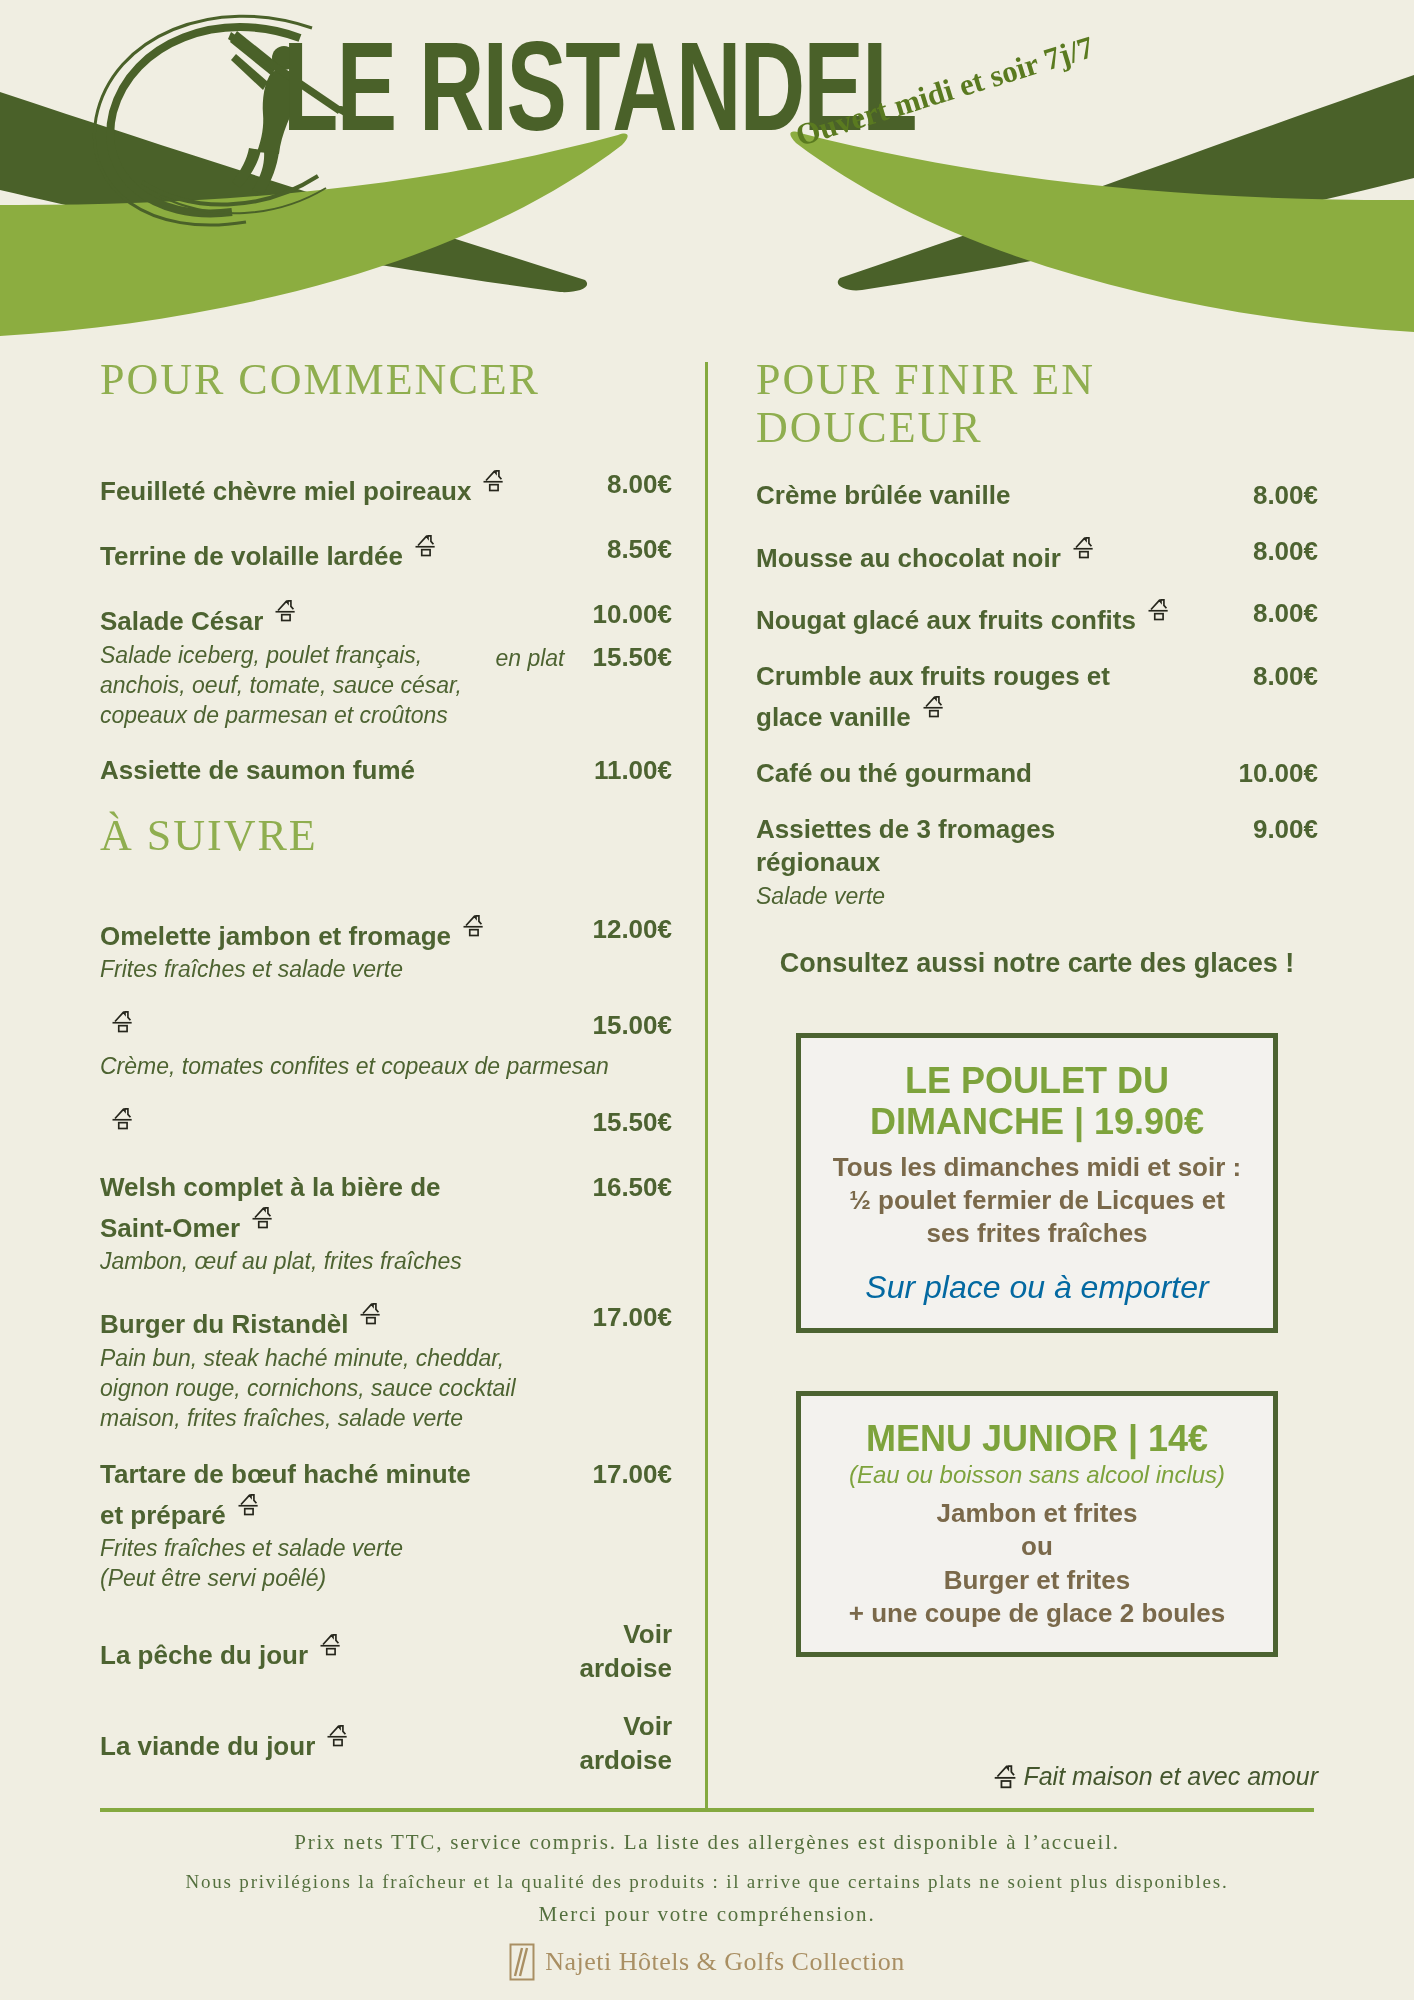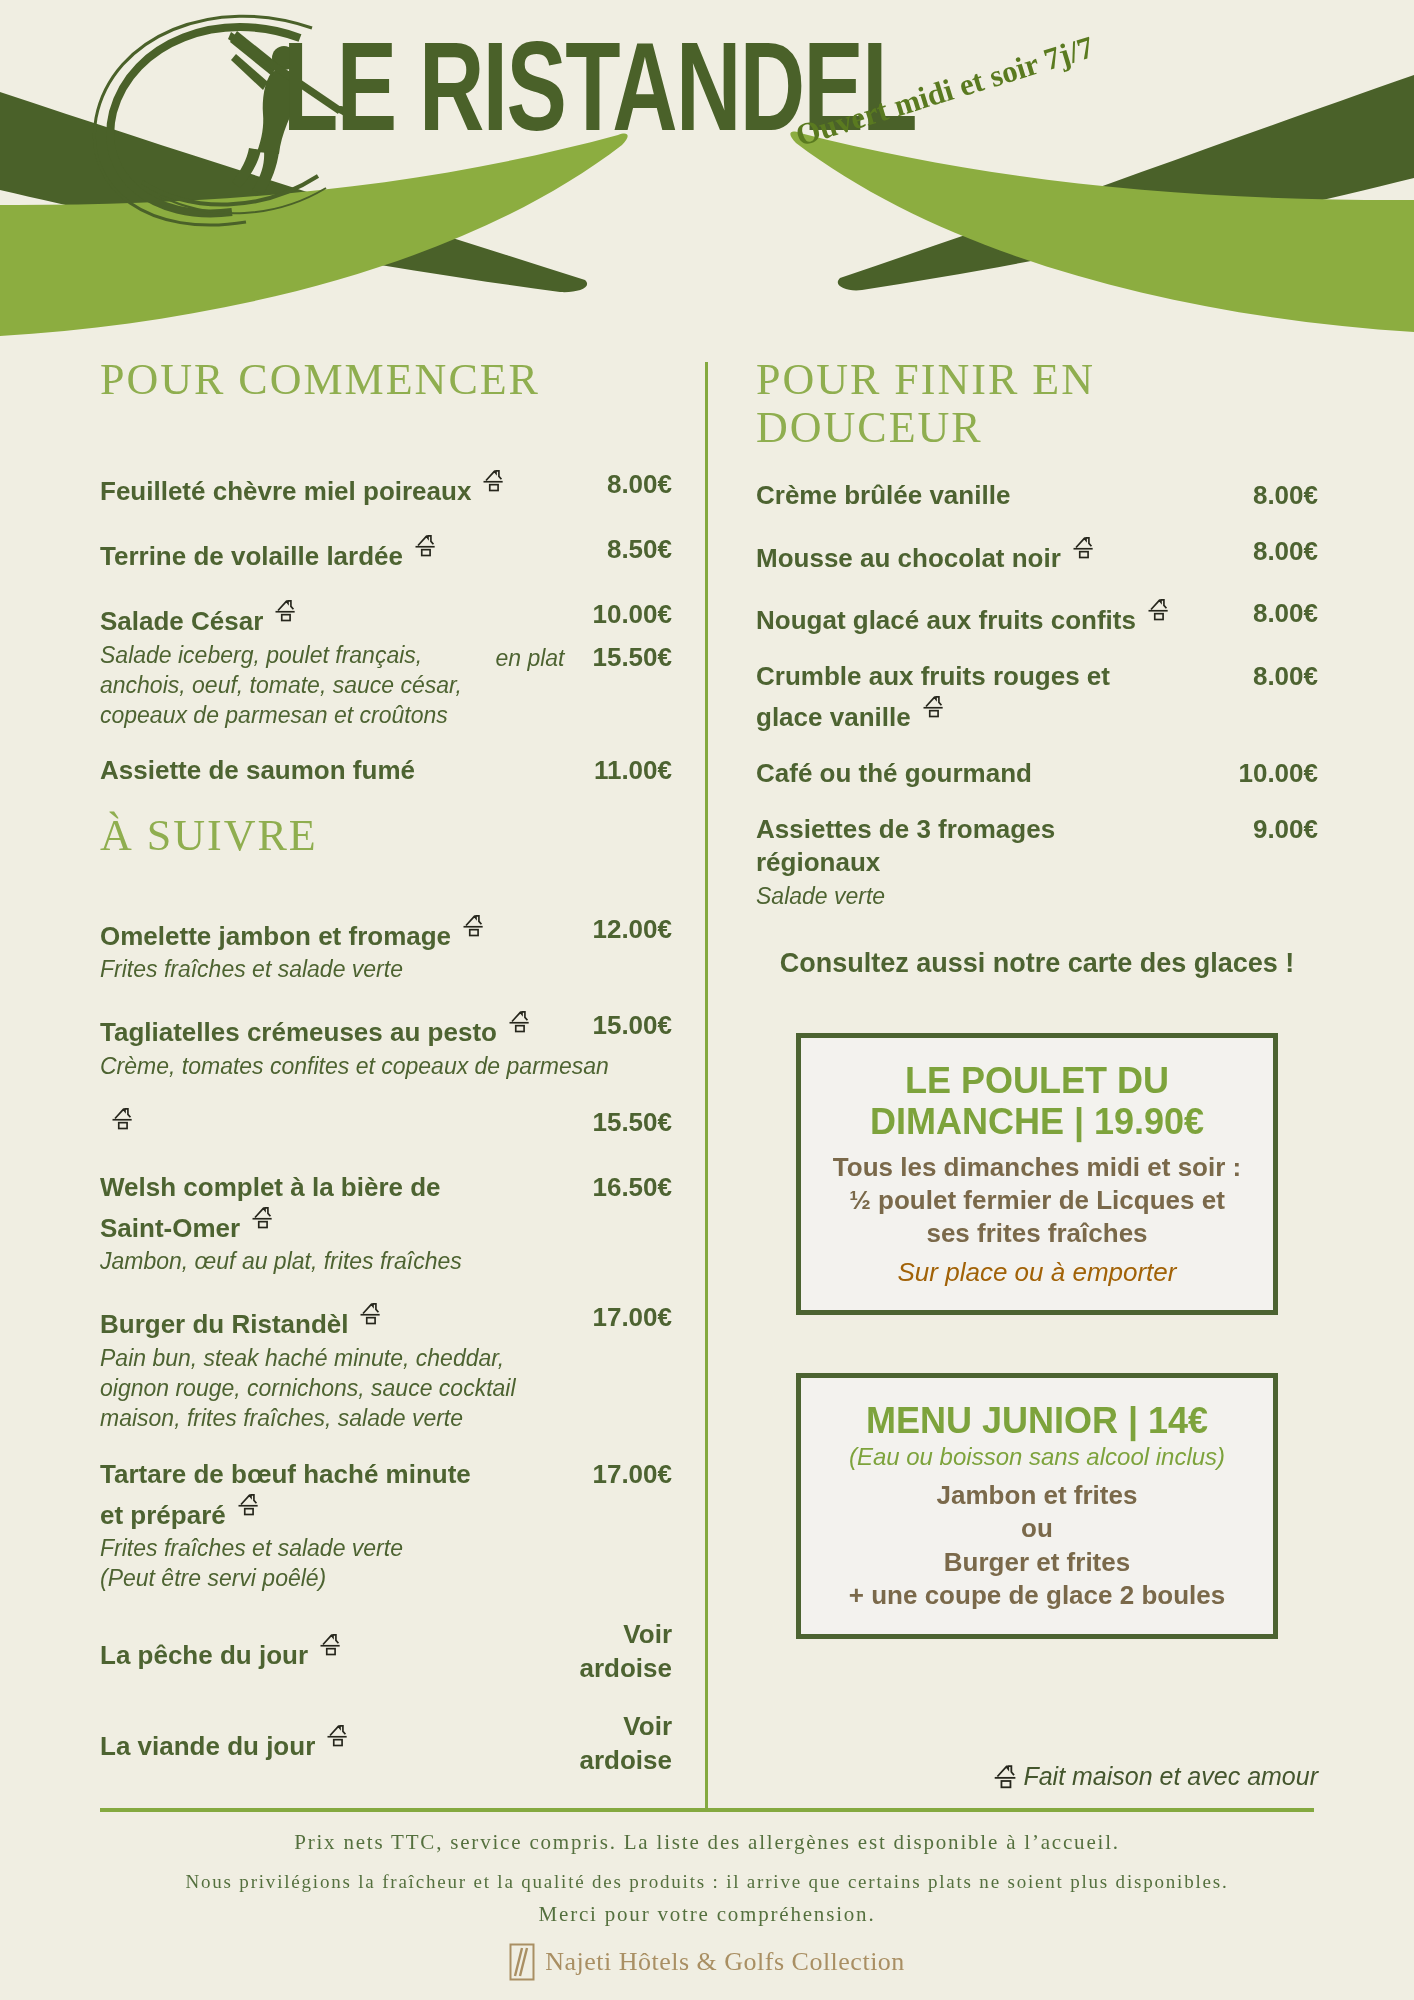--- a/index.html
+++ b/index.html
@@ -37,21 +37,21 @@
   .side-price{font-weight:bold;font-size:26px;}
 
   .consultez{margin-top:36px;text-align:center;font-weight:bold;font-size:27px;color:#4d6331;}
 
   .promo-box{box-sizing:border-box;width:482px;margin:54px auto 0 auto;border:5px solid #4c6331;
              background:#f3f2ee;text-align:center;padding:22px 18px;}
   .promo-box.junior{margin-top:58px;}
   .promo-title{font-weight:bold;font-size:36px;line-height:1.15;color:#7da33c;white-space:pre-line;}
   .promo-sub{font-style:italic;font-size:24px;color:#7da33c;margin-top:2px;}
   .promo-body{margin-top:8px;font-weight:bold;font-size:26px;line-height:1.28;color:#7a694a;white-space:pre-line;}
-  .promo-note{margin-top:6px;font-style:italic;font-size:26px;color:#a16207;}
+  .promo-note{margin-top:18px;font-style:italic;font-size:32px;color:#0369a1;}
 
   .legend{position:absolute;top:1762px;right:96px;font-style:italic;font-size:25px;color:#44562d;
           display:flex;align-items:center;gap:4px;}
   .legend .fm-icon{vertical-align:0;margin:0;}
 
   .footer{position:absolute;left:0;top:1830px;width:1414px;text-align:center;
           font-family:"Liberation Serif",serif;color:#54703e;}
   .f1{font-size:21px;letter-spacing:1.8px;margin-bottom:16px;}
   .f2{font-size:19px;letter-spacing:1.8px;margin-bottom:9px;}
   .f3{font-size:21px;letter-spacing:1.8px;}
@@ -174,21 +174,21 @@
         <span class="price">12.00€</span>
       </div>
       <div class="descrow">
         <span class="desc">Frites fraîches et salade verte</span>
 
       </div>
     </div>
 
     <div class="item">
       <div class="row">
-        <span class="iname"><span class="nm">Tagliatelles crémeuses au pesto</span><svg class="fm-icon" width="25" height="25" viewBox="0 0 30 30">
+        <span class="iname"><svg class="fm-icon" width="25" height="25" viewBox="0 0 30 30">
                 <g fill="none" stroke="#26261c" stroke-width="2">
                   <path d="M6 15 L16 4 L18 6.5 L18 3.5 L21.5 3.5 L21.5 10 L24.5 13.5"></path>
                   <path d="M3 16.5 L26 16.5"></path>
                   <rect x="10.5" y="20" width="10" height="7"></rect>
                 </g>
               </svg></span>
         <span class="price">15.00€</span>
       </div>
       <div class="descrow">
         <span class="desc">Crème, tomates confites et copeaux de parmesan</span>

